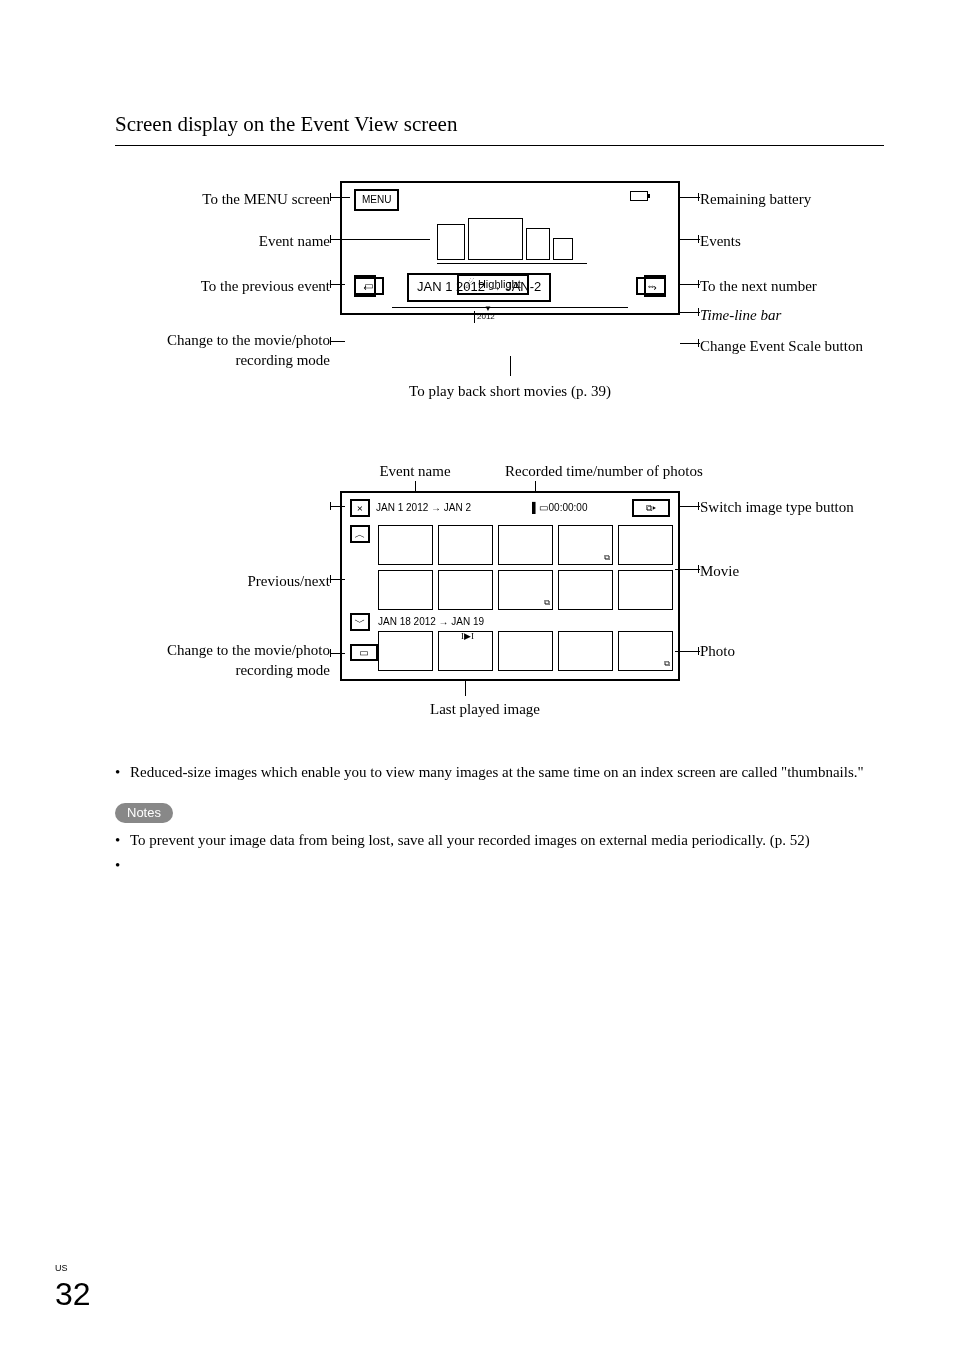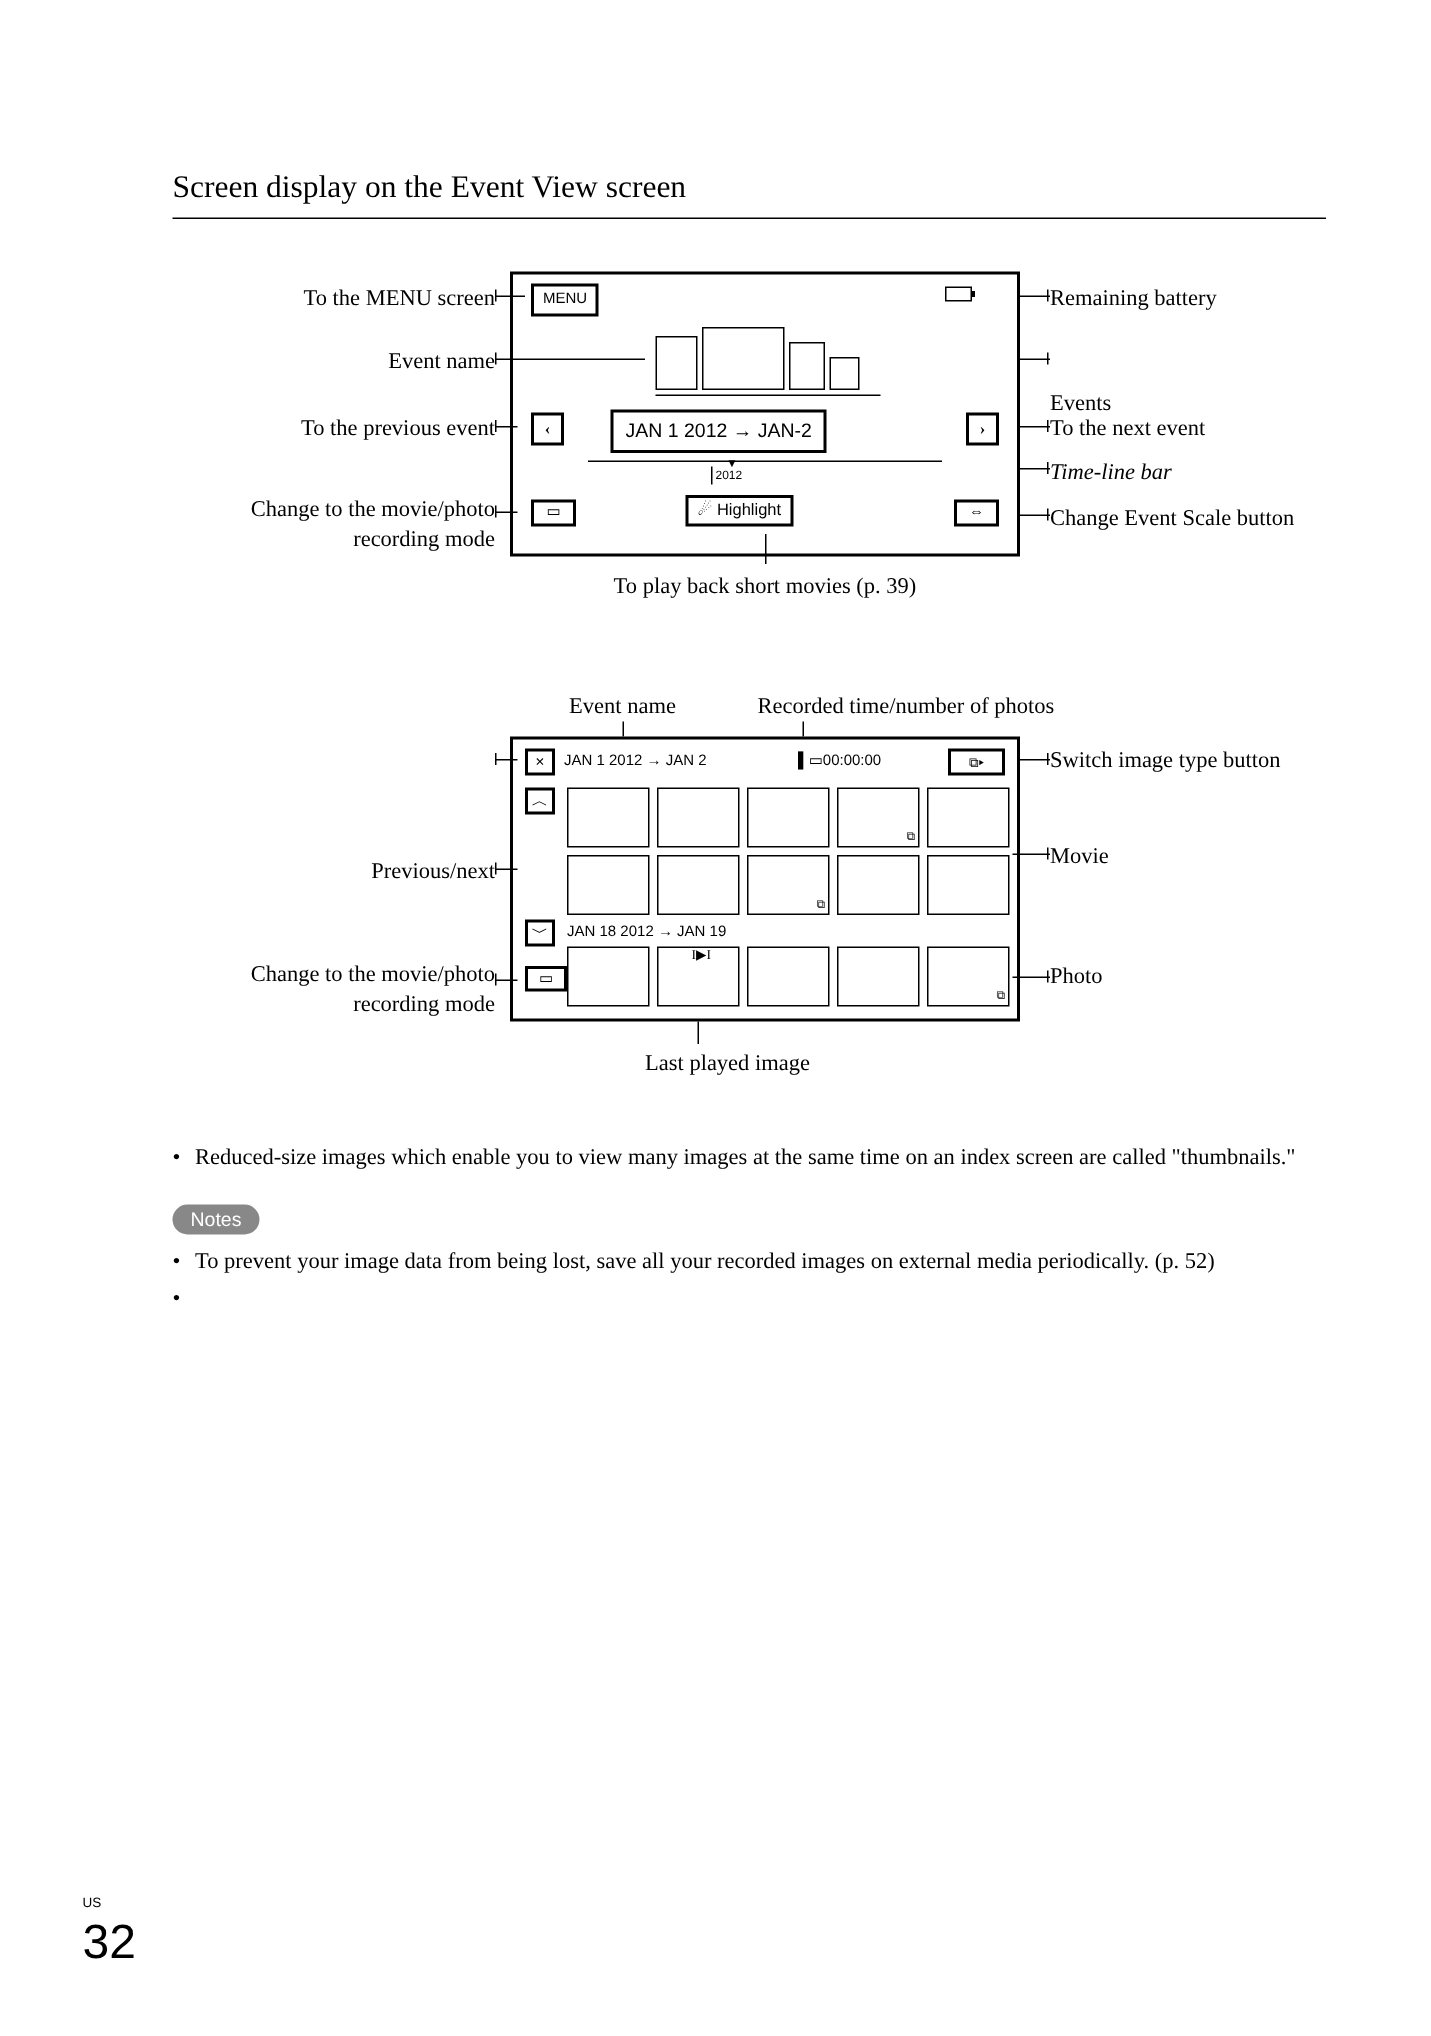--- a/index.html
+++ b/index.html
@@ -18,21 +18,21 @@
     font-size: 21px;
     font-weight: normal;
     border-bottom: 1px solid #000;
     padding-bottom: 6px;
     margin-bottom: 35px;
   }
   
   .event-view-diagram {
     border: 2px solid #000;
     width: 340px;
-    height: 190px;
+    height: 134px;
     position: relative;
     background: #fff;
   }
   .ev-menu-btn {
     position: absolute;
     top: 6px;
     left: 12px;
     border: 2px solid #000;
     padding: 2px 6px;
     font-size: 10px;
@@ -397,25 +397,25 @@
   <div class="tick" style="left:215px; top:99px;"></div>
 
   <div class="lbl left" style="left:0; top:150px; width:215px; line-height:1.3;">Change to the  movie/photo recording mode</div>
   <div class="conn" style="left:215px; top:160px; width:15px; height:1px;"></div>
   <div class="tick" style="left:215px; top:156px;"></div>
 
   <div class="lbl" style="left:585px; top:8px;">Remaining battery</div>
   <div class="conn" style="left:565px; top:16px; width:20px; height:1px;"></div>
   <div class="tick" style="left:583px; top:12px;"></div>
 
-  <div class="lbl" style="left:585px; top:50px;margin-top:28px;">Events</div>
+  <div class="lbl" style="left:585px; top:50px;">Events</div>
   <div class="conn" style="left:565px; top:58px; width:20px; height:1px;"></div>
   <div class="tick" style="left:583px; top:54px;"></div>
 
-  <div class="lbl" style="left:585px; top:95px;">To the next event</div>
+  <div class="lbl" style="left:585px; top:95px;">To the next number</div>
   <div class="conn" style="left:565px; top:103px; width:20px; height:1px;"></div>
   <div class="tick" style="left:583px; top:99px;"></div>
 
   <div class="lbl" style="left:585px; top:124px;font-style:italic;">Time-line bar</div>
   <div class="conn" style="left:565px; top:131px; width:20px; height:1px;"></div>
   <div class="tick" style="left:583px; top:127px;"></div>
 
   <div class="lbl" style="left:585px; top:155px;">Change Event Scale button</div>
   <div class="conn" style="left:565px; top:162px; width:20px; height:1px;"></div>
   <div class="tick" style="left:583px; top:158px;"></div>

